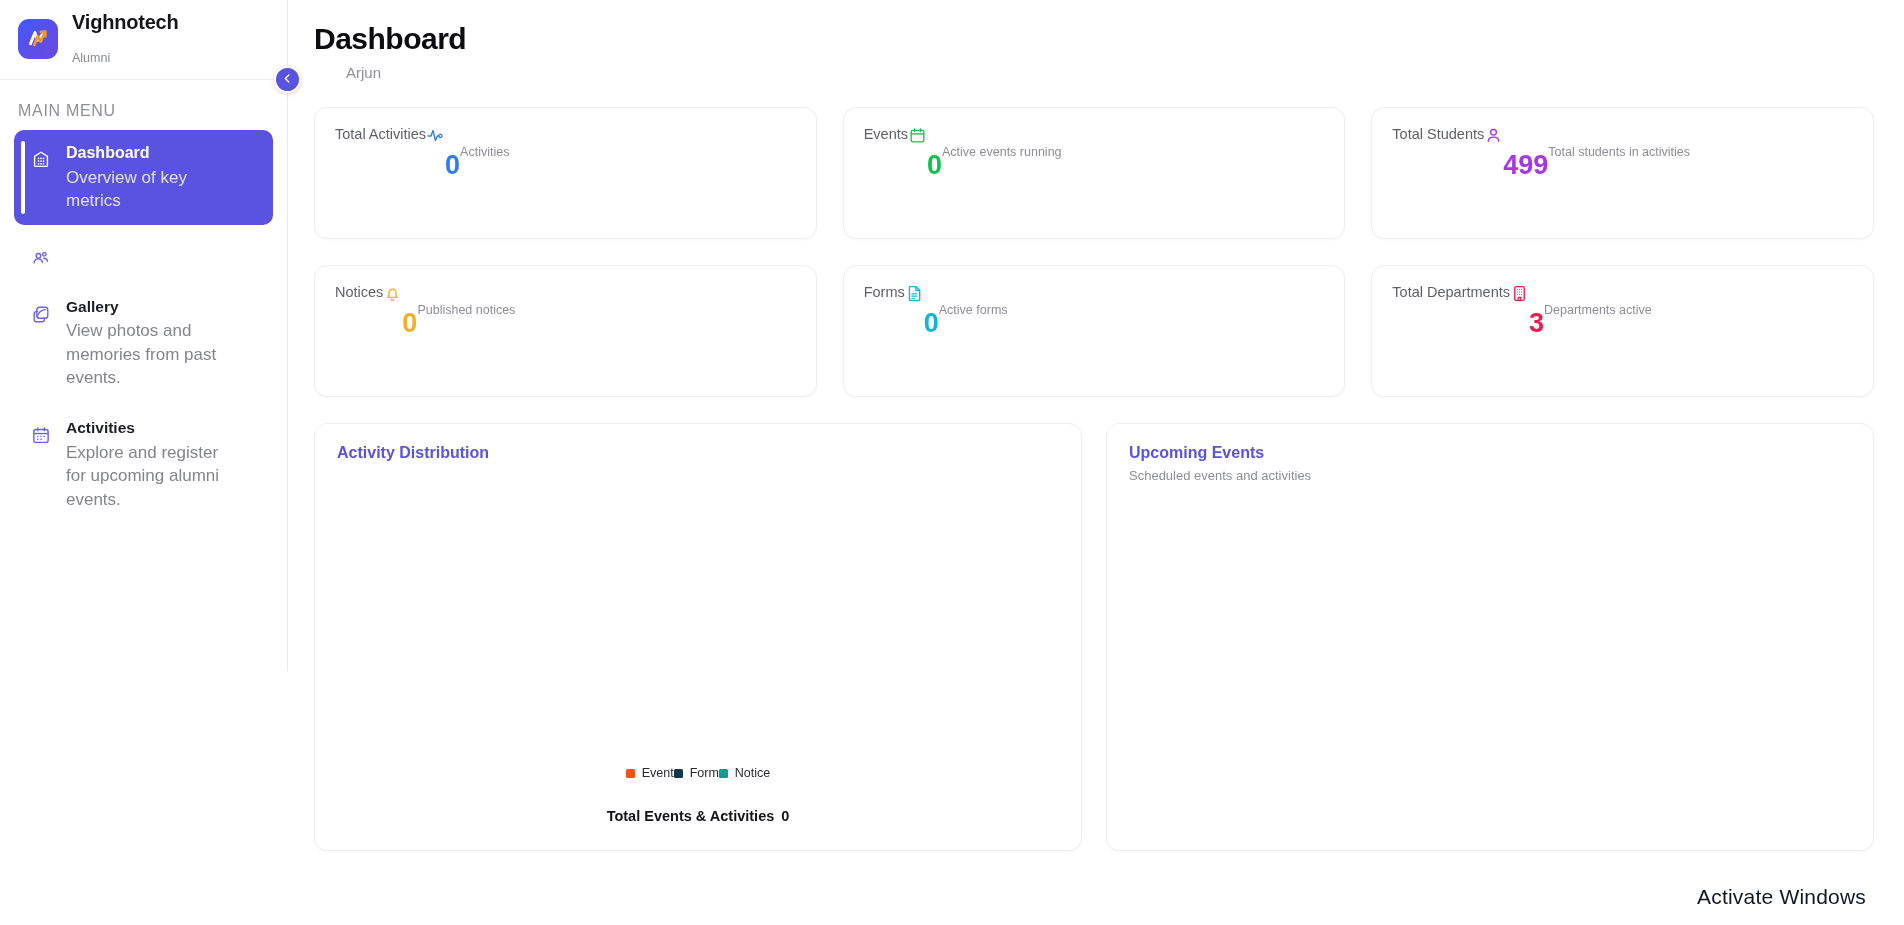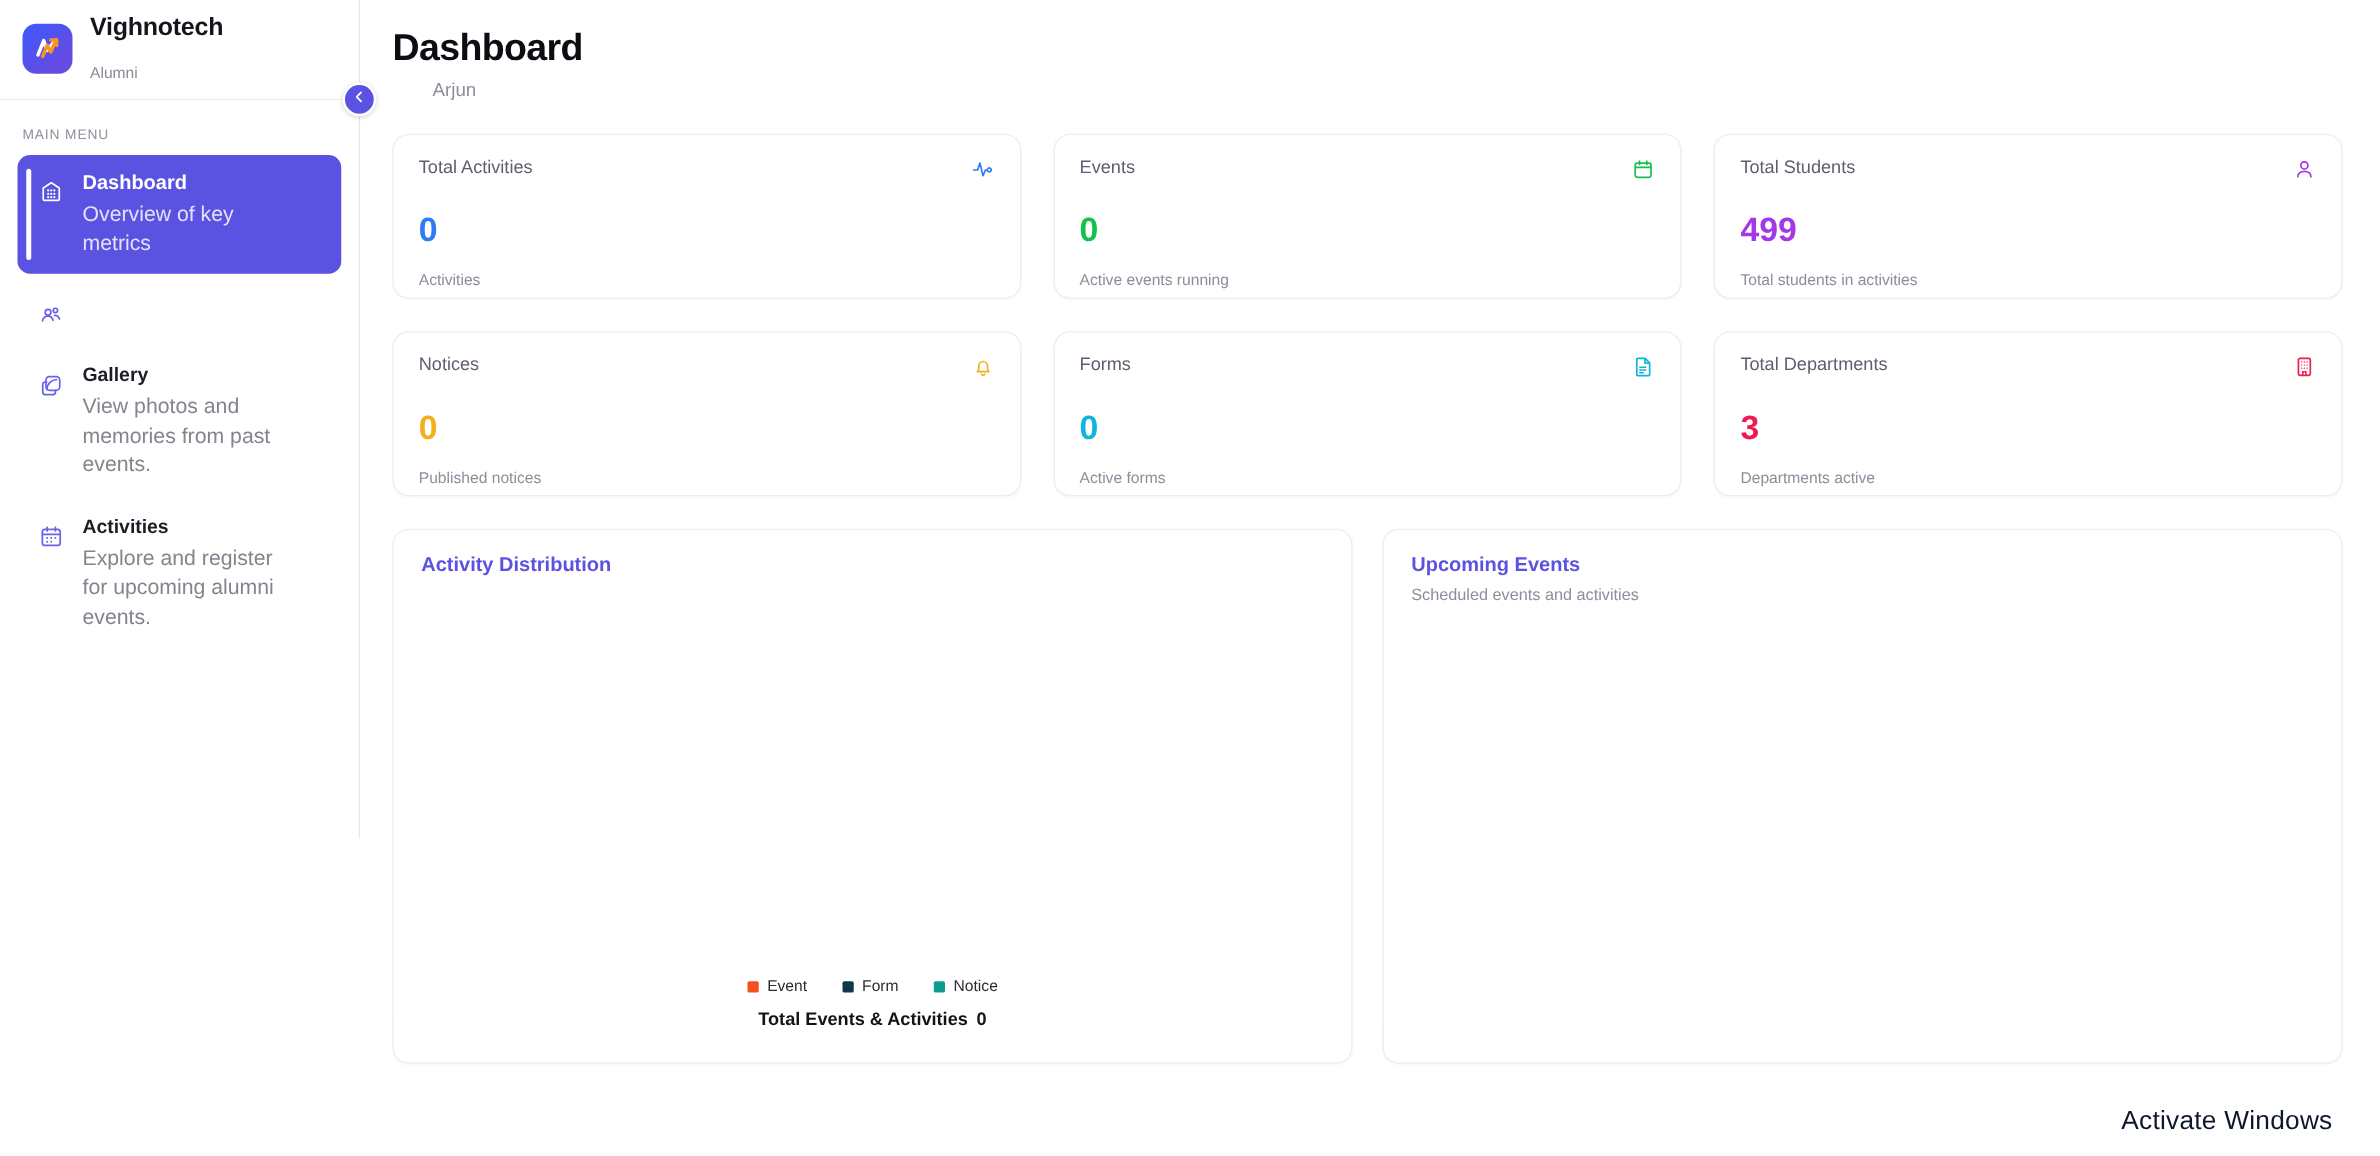--- a/index.html
+++ b/index.html
@@ -29,21 +29,21 @@
     width: 40px; height: 40px; border-radius: 11px;
     background: linear-gradient(140deg, #3d5afe 0%, #5b4ee8 55%, #6d4ae0 100%);
     display: flex; align-items: center; justify-content: center;
     flex: 0 0 40px;
   }
   .brand-text { display: flex; flex-direction: column; line-height: 1.1; }
   .brand-name { font-size: 20px; font-weight: 700; color: #15151c; letter-spacing: -.2px; }
   .brand-sub { font-size: 12.5px; color: #8a8a9a; margin-top: 19px; }
 
   .menu-label {
-    font-size: 11px; color: #8e8e9e; letter-spacing: .7px;
+    font-size: 16px; color: #8e8e9e; letter-spacing: .7px;
     padding: 22px 0 10px 18px; text-transform: uppercase;
   }
   .nav { padding: 0 14px; }
   .nav-item {
     display: flex; align-items: flex-start; gap: 14px;
     padding: 12px 12px 12px 16px;
     border-radius: 10px; margin-bottom: 4px;
     position: relative; cursor: pointer;
   }
   .nav-item.active { background: #5a52e0; }
@@ -73,21 +73,21 @@
   .page-title { font-size: 30px; font-weight: 800; color: #0c0c12; letter-spacing: -.5px; }
   .page-sub { font-size: 15px; color: #8d8d9b; margin-top: 8px; margin-left: 32px; }
 
   .cards-grid {
     display: grid; grid-template-columns: repeat(3, 1fr);
     gap: 26px; margin-top: 26px;
   }
   .stat-card {
     background: #ffffff; border: 1px solid #ededf2; border-radius: 13px;
     padding: 18px 20px 20px 20px; height: 132px;
-    display: flex; flex-direction: column;
+    display: flex; flex-direction: row;
     box-shadow: 0 1px 2px rgba(16,24,40,.03);
   }
   .stat-top { display: flex; justify-content: space-between; align-items: flex-start; }
   .stat-label { font-size: 14.5px; color: #5e5e6e; font-weight: 400; }
   .stat-icon svg { width: 19px; height: 19px; display: block; }
   .stat-value { font-size: 27px; font-weight: 800; margin-top: 26px; line-height: 1; }
   .stat-foot { font-size: 12.5px; color: #8d8d9b; margin-top: 19px; }
 
   .panels {
     display: grid; grid-template-columns: 1fr 1fr; gap: 24px; margin-top: 26px;
@@ -95,21 +95,21 @@
   .panel {
     background: #ffffff; border: 1px solid #ededf2; border-radius: 13px;
     padding: 20px 22px; height: 428px;
     box-shadow: 0 1px 2px rgba(16,24,40,.03);
     display: flex; flex-direction: column;
   }
   .panel-title { font-size: 16px; font-weight: 700; color: #5a52e0; }
   .panel-sub { font-size: 13px; color: #8d8d9b; margin-top: 6px; }
   .panel-body { flex: 1; position: relative; }
 
-  .legend { display: flex; justify-content: center; gap: 28px; align-items: center; margin-bottom: 12px; }
+  .legend { display: flex; justify-content: center; align-items: center; margin-bottom: 28px; }
   .legend-item { display: flex; align-items: center; gap: 7px; }
   .legend-swatch { width: 9px; height: 9px; border-radius: 1.5px; display: inline-block; }
   .legend-text { font-size: 12.5px; color: #2b2b33; }
   .chart-total {
     text-align: center; font-size: 14.5px; font-weight: 700; color: #13131a;
     padding-bottom: 6px;
   }
   .chart-total .tot-num { margin-left: 7px; }
 
   .watermark {

